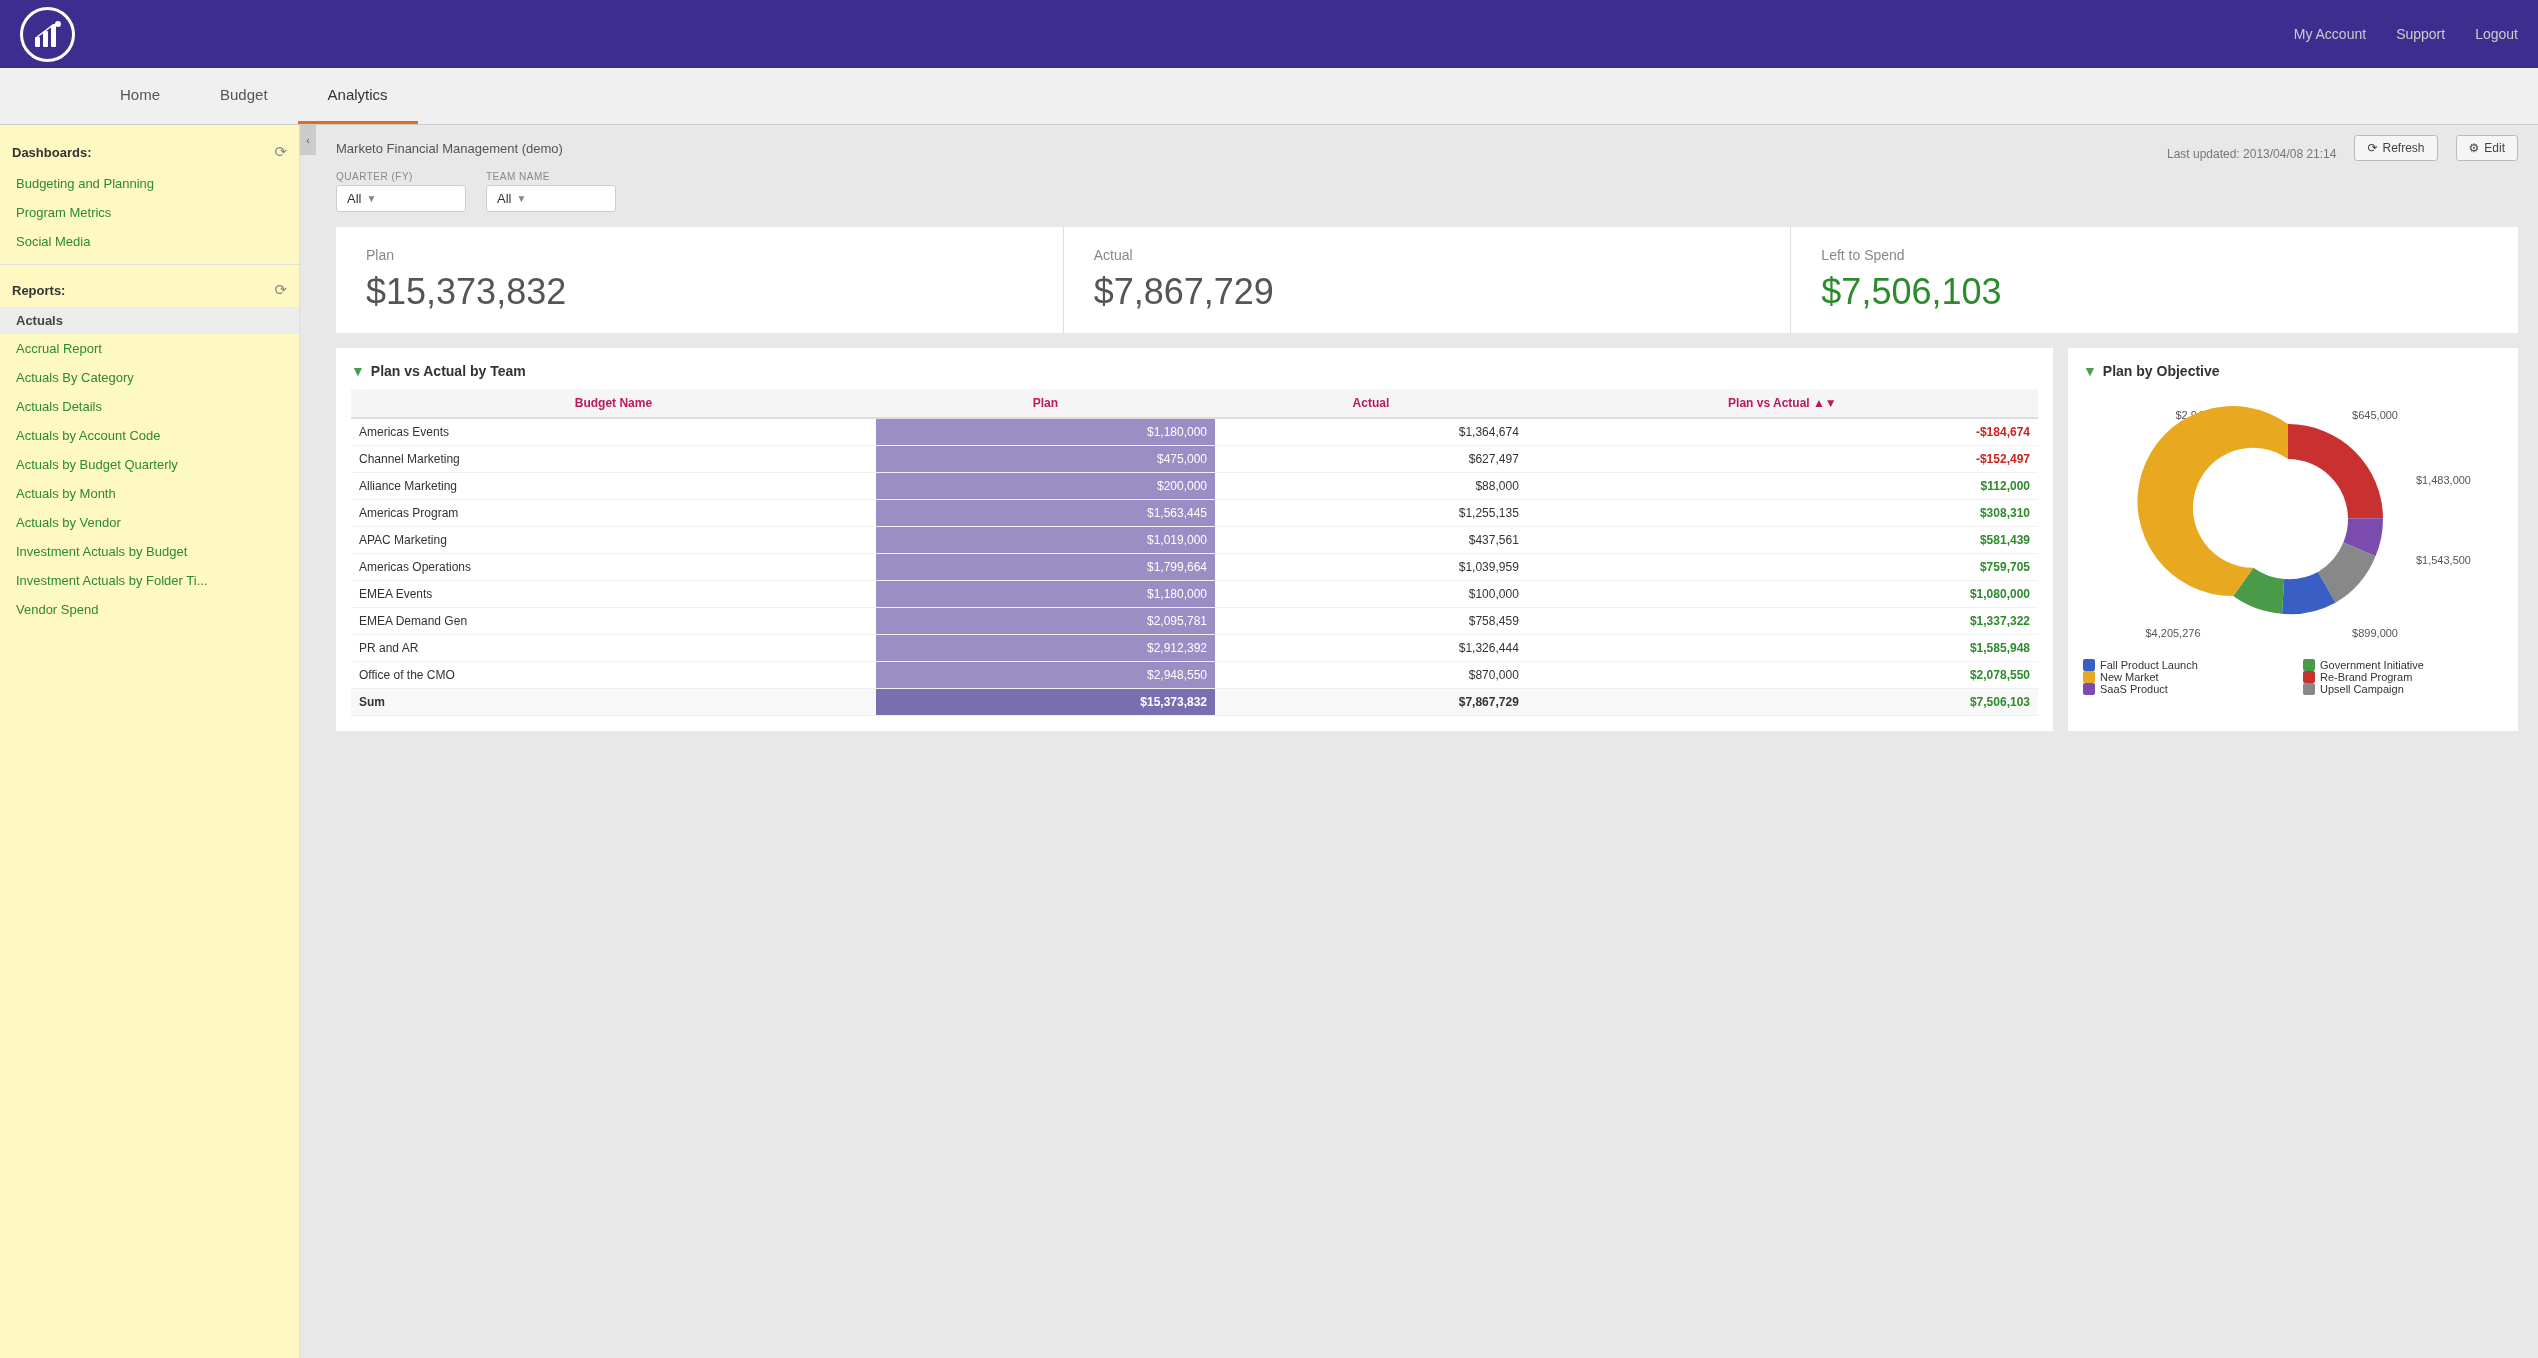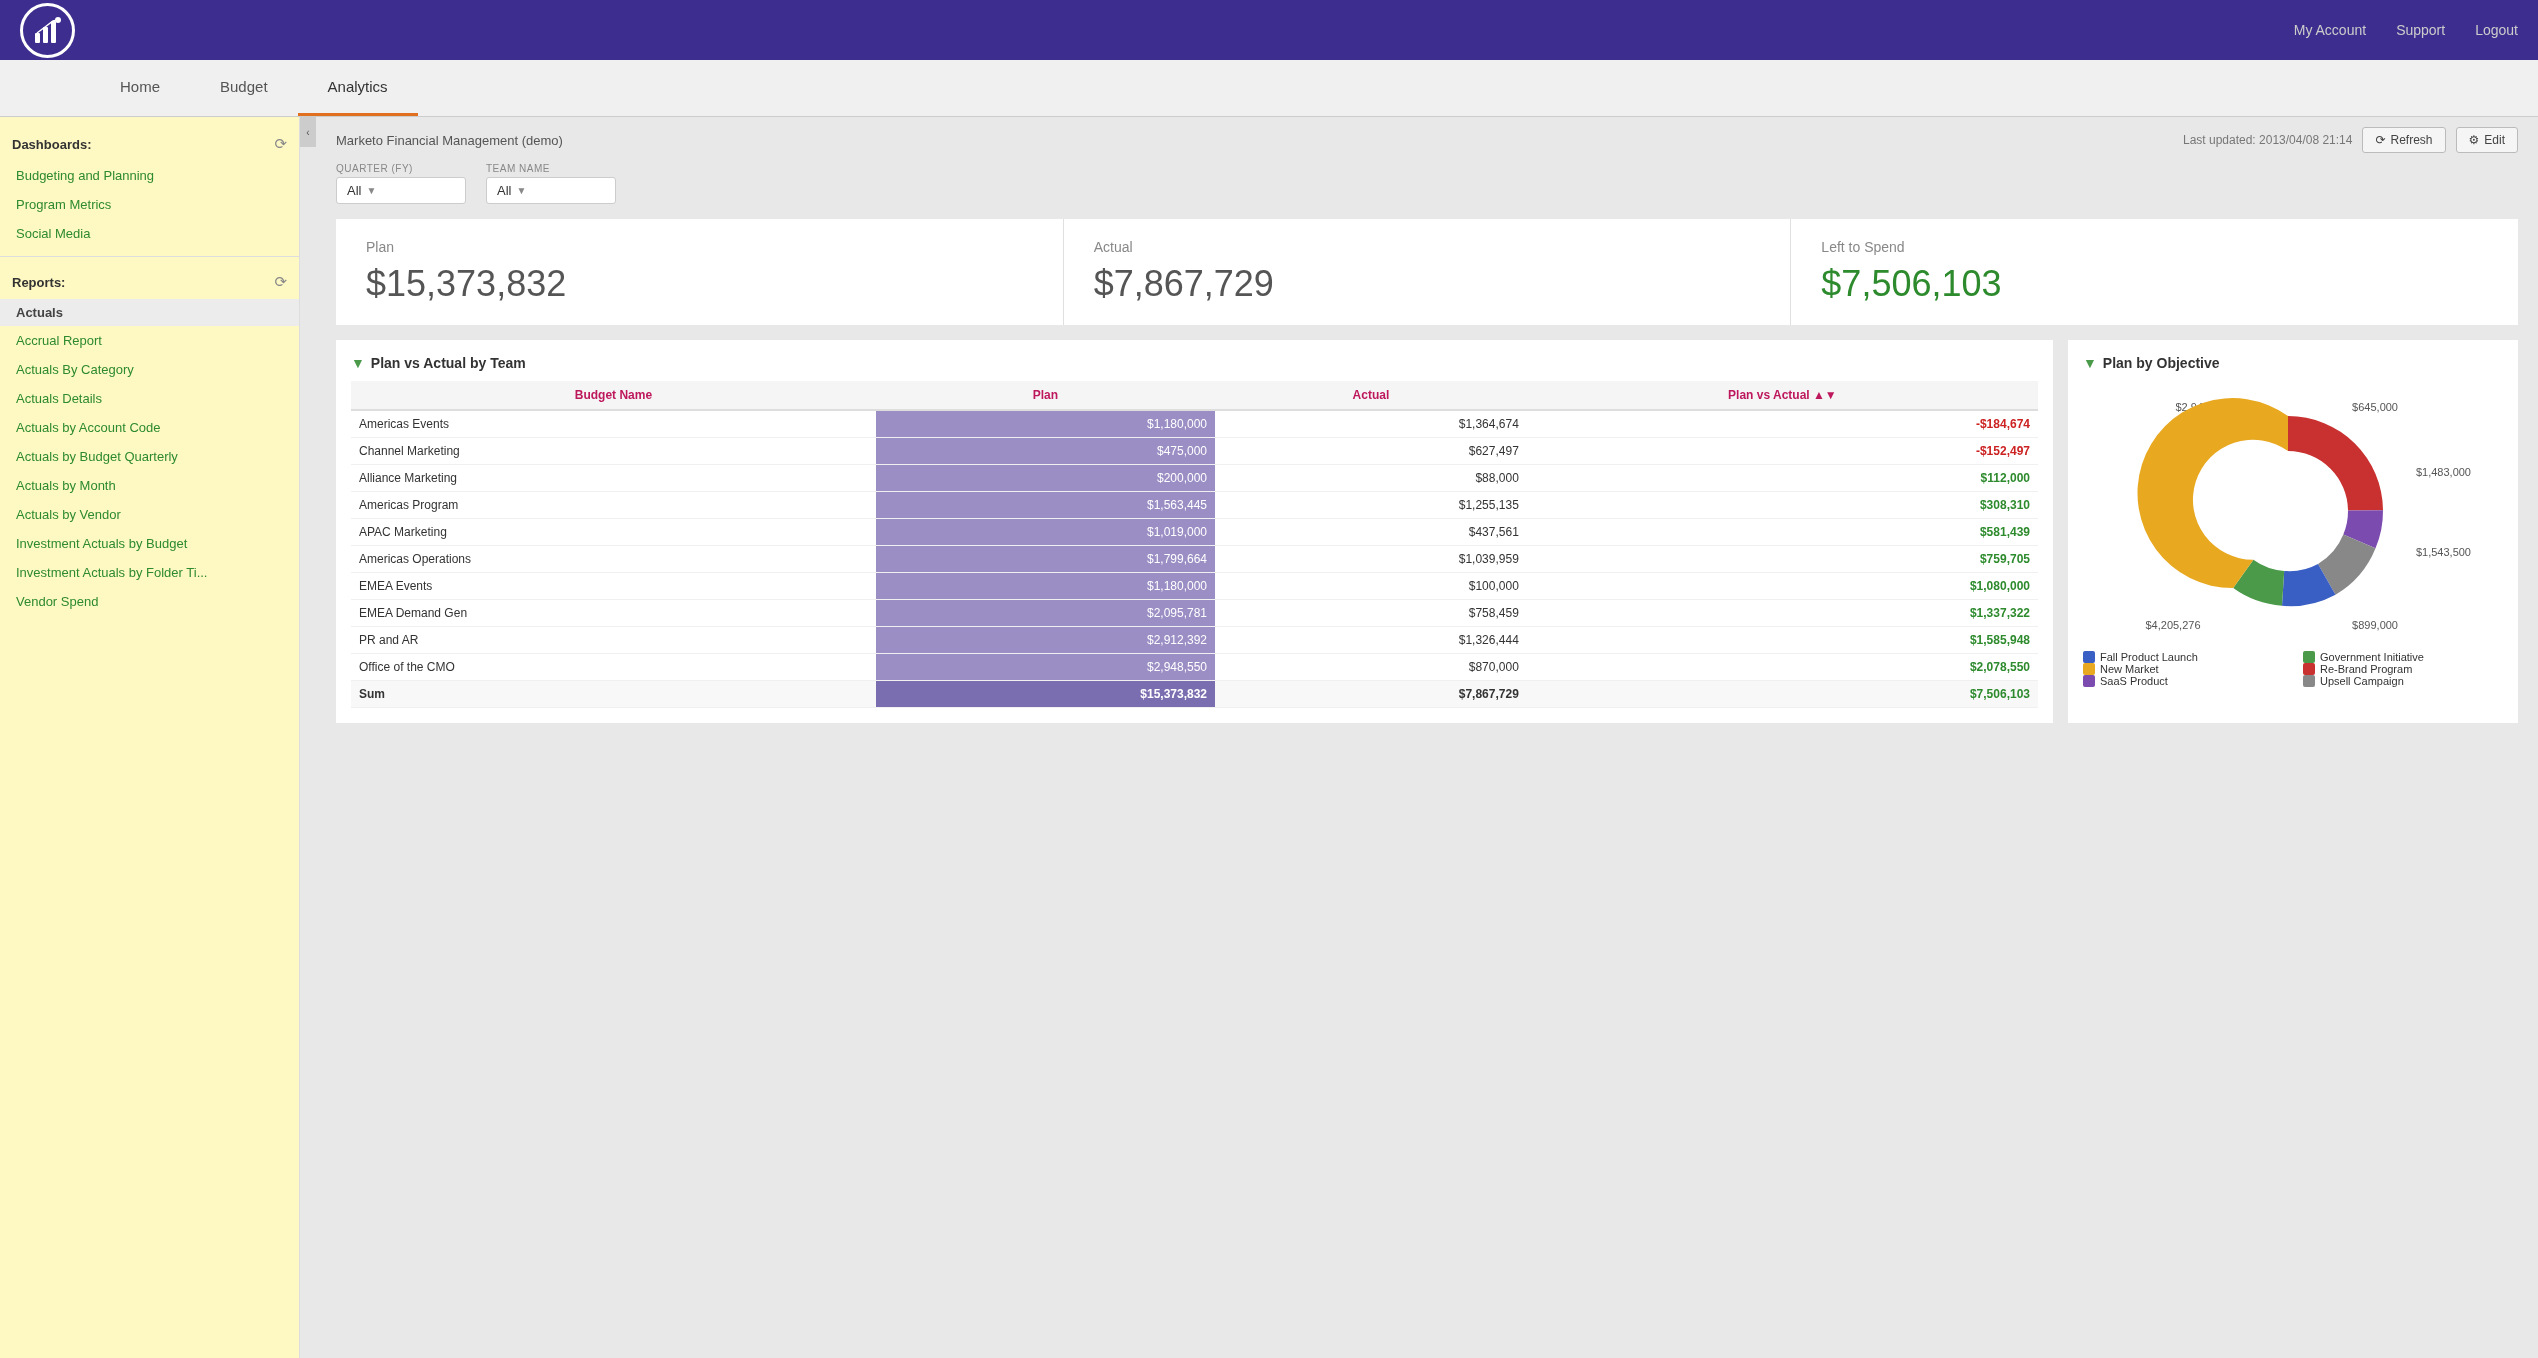--- a/index.html
+++ b/index.html
@@ -1,21 +1,21 @@
 <!DOCTYPE html>
 <html><head>
   <meta charset="utf-8">
   <style>
     * { box-sizing: border-box; margin: 0; padding: 0; }
     body { font-family: Arial, sans-serif; background: #e8e8e8; font-size: 13px; color: #333; }
 
     
     .top-bar {
       background: #3d2d8e;
-      height: 60px;
+      height: 68px;
       display: flex;
       align-items: center;
       justify-content: space-between;
       padding: 0 20px;
     }
     .logo {
       width: 55px; height: 55px;
       border-radius: 50%;
       background: #3d2d8e;
       border: 3px solid #fff;
@@ -121,22 +121,22 @@
       justify-content: space-between;
       align-items: center;
       margin-bottom: 10px;
     }
     .page-title-text {
       font-size: 13px;
       color: #555;
     }
     .header-right {
       display: flex;
-      align-items: center;
-      gap: 10px;
+      align-items: flex-end;
+      gap: 18px;
     }
     .last-updated {
       font-size: 12px;
       color: #777;
     }
     .btn-action {
       display: flex;
       align-items: center;
       gap: 5px;
       padding: 5px 12px;

